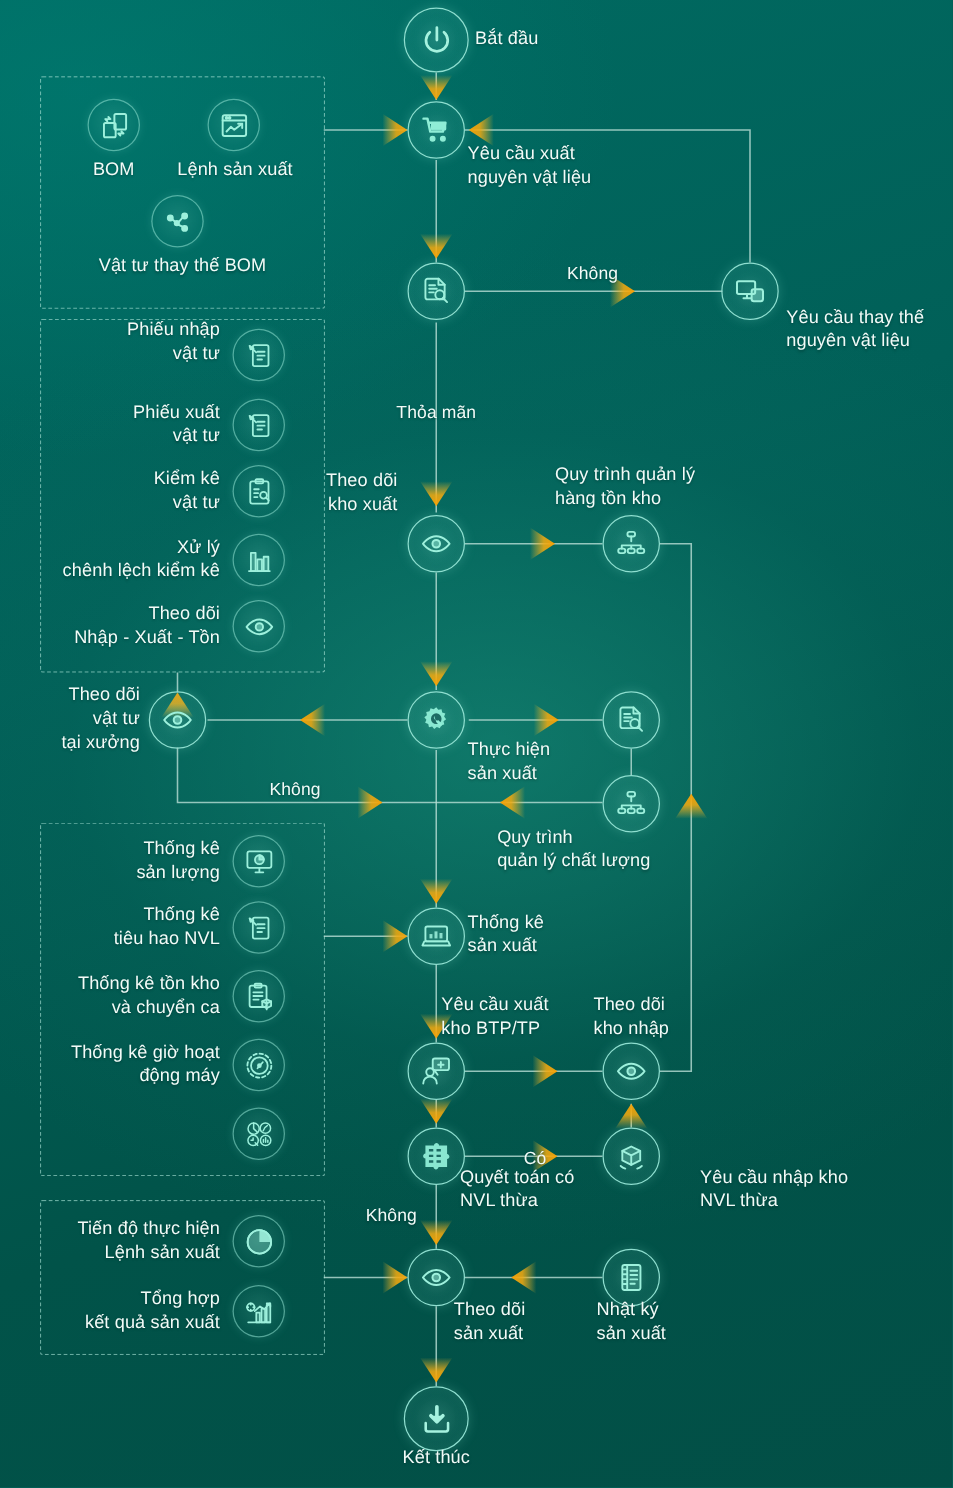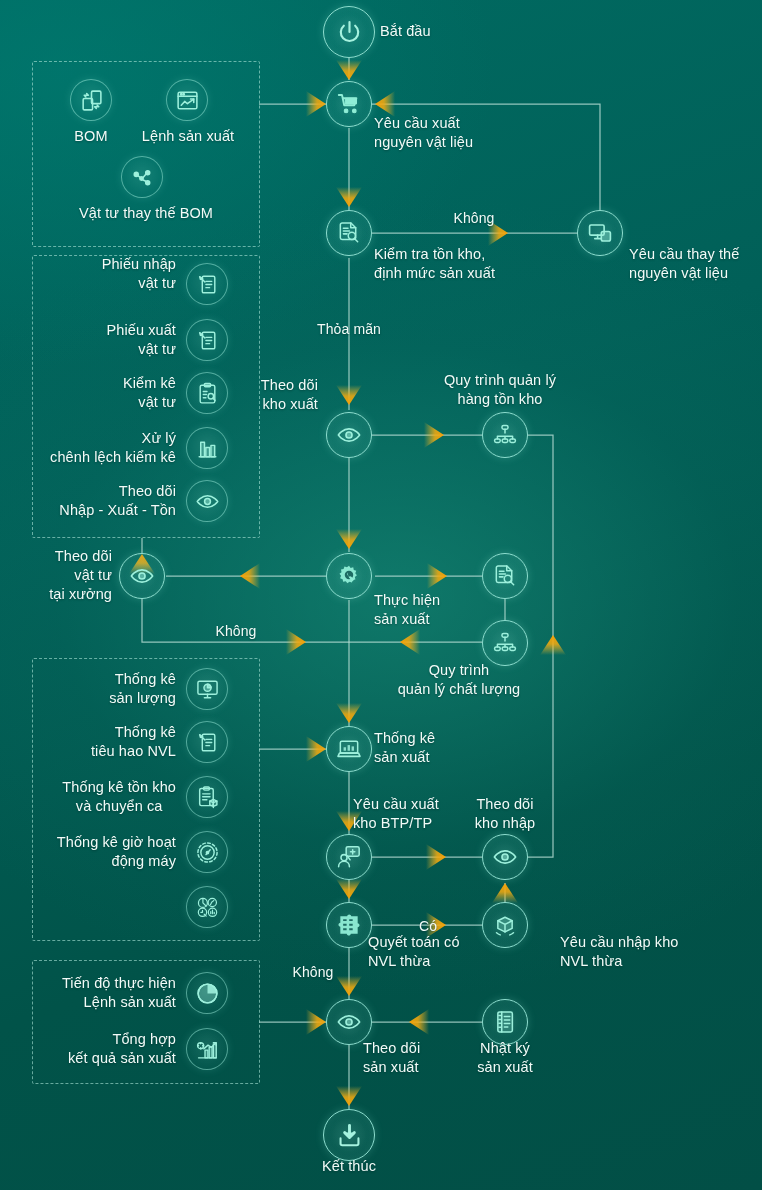--- a/index.html
+++ b/index.html
@@ -55,21 +55,21 @@
   
   .lbl {
     position:absolute;
     color:#f2fbf8;
     font-size:14.5px;
     line-height:19px;
     letter-spacing:.1px;
     white-space:pre;
     text-shadow:0 1px 2px rgba(0,40,35,.45);
   }
-  .lbl.c  { text-align:center; transform:translateX(-50%); }
+  .lbl.c  { transform:translateX(-50%); }
   .lbl.r  { text-align:right;  transform:translateX(-100%); }
   .lbl.l  { text-align:left; }
   .lbl.edge  { font-size:14px; }
 </style>
 </head>
 <body>
 
 <div id="stage">
 
   <svg class="layer" viewBox="0 0 762 1190">
@@ -293,21 +293,21 @@
 
   <div class="chip" style="left:186px; top:776px;">
     <svg viewBox="0 0 24 24" fill="none" stroke="#9df0dc" stroke-width="1.4" stroke-linecap="round" stroke-linejoin="round">
       <rect x="4.5" y="3.4" width="13" height="16.4" rx="1.5"></rect>
       <rect x="8.3" y="1.9" width="5.5" height="3" rx="1"></rect>
       <path d="M7.4 8.5h7M7.4 11.3h7M7.4 14.1h4"></path>
       <path d="M14.2 15.4l3.4-1.6 3.4 1.6v3.6l-3.4 1.6-3.4-1.6z" fill="#9df0dc" fill-opacity=".22"></path>
       <path d="M14.2 15.4l3.4 1.6 3.4-1.6M17.6 17v4.6"></path>
     </svg>
   </div>
-  <div class="lbl r" style="left:176px; top:778px;text-align:center;">Thống kê tồn kho
+  <div class="lbl r" style="left:176px; top:778px;">Thống kê tồn kho
 và chuyển ca</div>
 
   <div class="chip" style="left:186px; top:831px;">
     <svg viewBox="0 0 24 24" fill="none" stroke="#9df0dc" stroke-width="1.4" stroke-linecap="round" stroke-linejoin="round">
       <circle cx="12" cy="12" r="9.2" stroke-dasharray="2.6 2.2"></circle>
       <circle cx="12" cy="12" r="6.4"></circle>
       <path d="M14.6 9.4L10.6 14"></path>
         <circle cx="12" cy="12" r="1.1" fill="#9df0dc"></circle>
     </svg>
   </div>
@@ -374,22 +374,20 @@
 
   <div class="node" style="left:326px; top:210px;">
     <svg viewBox="0 0 24 24" fill="none" stroke="#9df0dc" stroke-width="1.4" stroke-linecap="round" stroke-linejoin="round">
       <path d="M5.6 2.8h8.2l4.4 4.3v9.3a1.6 1.6 0 01-1.6 1.6H5.6A1.6 1.6 0 014 16.4V4.4a1.6 1.6 0 011.6-1.6z"></path>
       <path d="M13.6 2.8v4.4h4.6"></path>
       <path d="M6.8 7.6h4.3M6.8 10.2h5.6M6.8 12.8h3.4"></path>
       <circle cx="14.6" cy="14.6" r="3.3"></circle>
         <path d="M17 17l3 3"></path>
     </svg>
   </div>
-  <div class="lbl l" style="left:374px; top:245px;">Kiểm tra tồn kho,
-định mức sản xuất</div>
 
   <div class="node" style="left:577px; top:210px;">
     <svg viewBox="0 0 24 24" fill="none" stroke="#9df0dc" stroke-width="1.5" stroke-linecap="round" stroke-linejoin="round">
       <rect x="2.4" y="4.6" width="13.4" height="9.4" rx="1.3"></rect>
       <path d="M7.2 17.2h5.6M9.8 14v3.2"></path>
       <rect x="13.2" y="10.6" width="8.4" height="8.8" rx="1.6" fill="#9df0dc" fill-opacity=".38"></rect>
     </svg>
   </div>
   <div class="lbl l" style="left:629px; top:245px;">Yêu cầu thay thế
 nguyên vật liệu</div>

